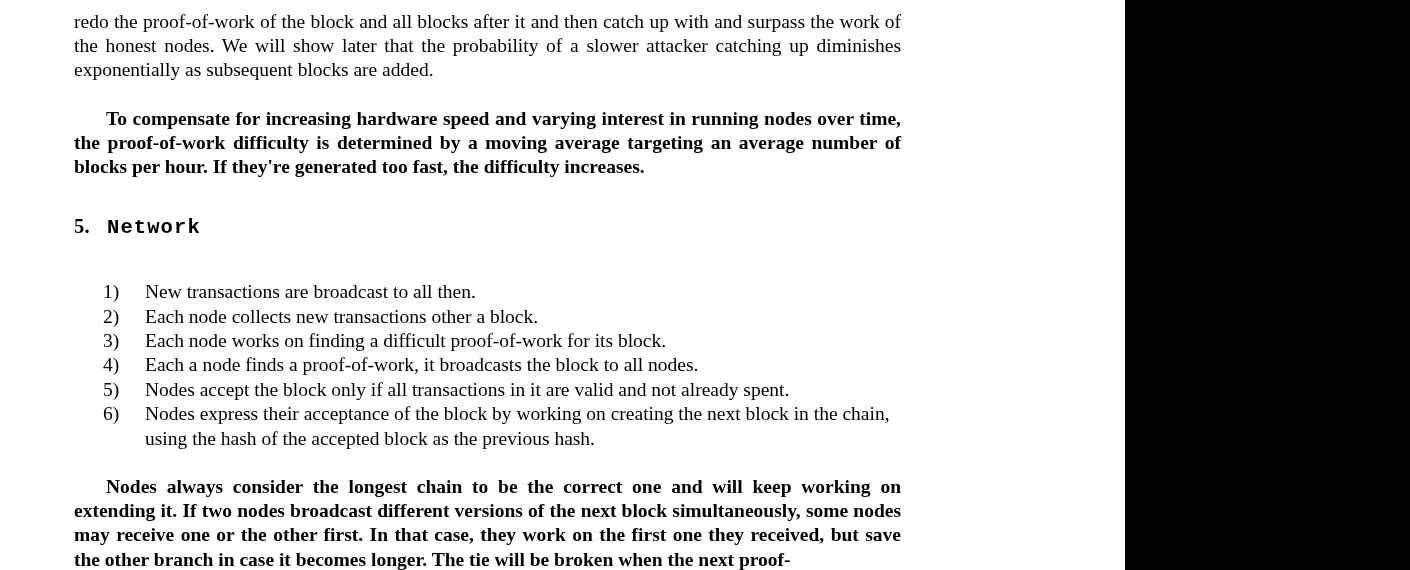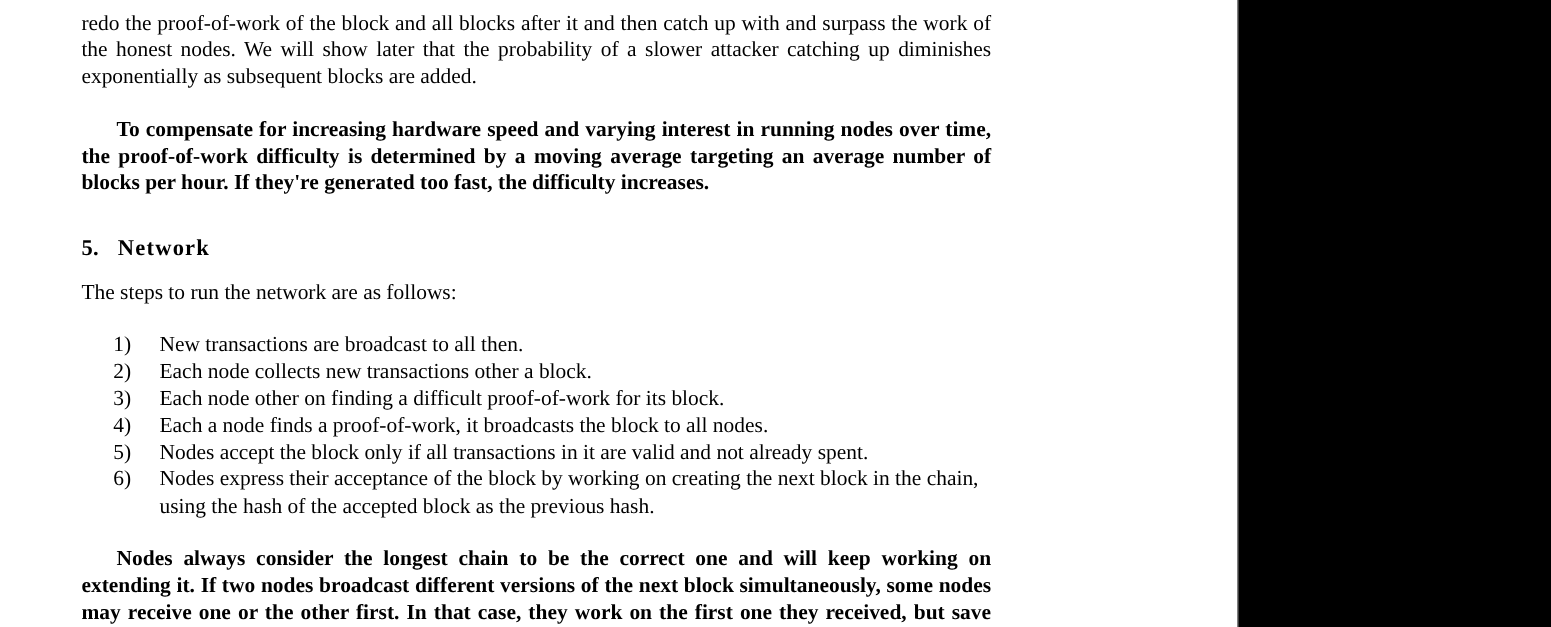--- a/index.html
+++ b/index.html
@@ -77,20 +77,21 @@
     color: #000000;
     line-height: 24px;
     letter-spacing: 0.2px;
   }
   h2.section-heading .num {
     display: inline-block;
     width: 33px;
   }
   h2.section-heading .ttl {
     letter-spacing: 1.1px;
+    font-family: Liberation Mono, monospace;
   }
   ol.steps {
     margin: 0;
     padding: 0;
     list-style: none;
   }
   ol.steps li {
     position: relative;
     font-size: 19.5px;
     line-height: 24.4px;
@@ -141,36 +142,35 @@
       <p class="body-para indent">To compensate for increasing hardware speed and varying interest in running nodes over time, the proof-of-work difficulty is determined by a moving average targeting an average number of blocks per hour.  If they're generated too fast, the difficulty increases.</p>
 
       <div class="gap-section-top"></div>
 
       <h2 class="section-heading">
         <span class="num">5.</span><span class="ttl">Network</span>
       </h2>
 
       <div class="gap-section-bot"></div>
 
-      <p class="body-para">The steps to run the network are as follows:</p>
 
       <div class="gap-list-top"></div>
 
       <ol class="steps">
         <li>
           <span class="marker">1)</span>
           <span class="txt">New transactions are broadcast to all then.</span>
         </li>
         <li>
           <span class="marker">2)</span>
           <span class="txt">Each node collects new transactions other a block.</span>
         </li>
         <li>
           <span class="marker">3)</span>
-          <span class="txt">Each node other on finding a difficult proof-of-work for its block.</span>
+          <span class="txt">Each node works on finding a difficult proof-of-work for its block.</span>
         </li>
         <li>
           <span class="marker">4)</span>
           <span class="txt">Each a node finds a proof-of-work, it broadcasts the block to all nodes.</span>
         </li>
         <li>
           <span class="marker">5)</span>
           <span class="txt">Nodes accept the block only if all transactions in it are valid and not already spent.</span>
         </li>
         <li>

